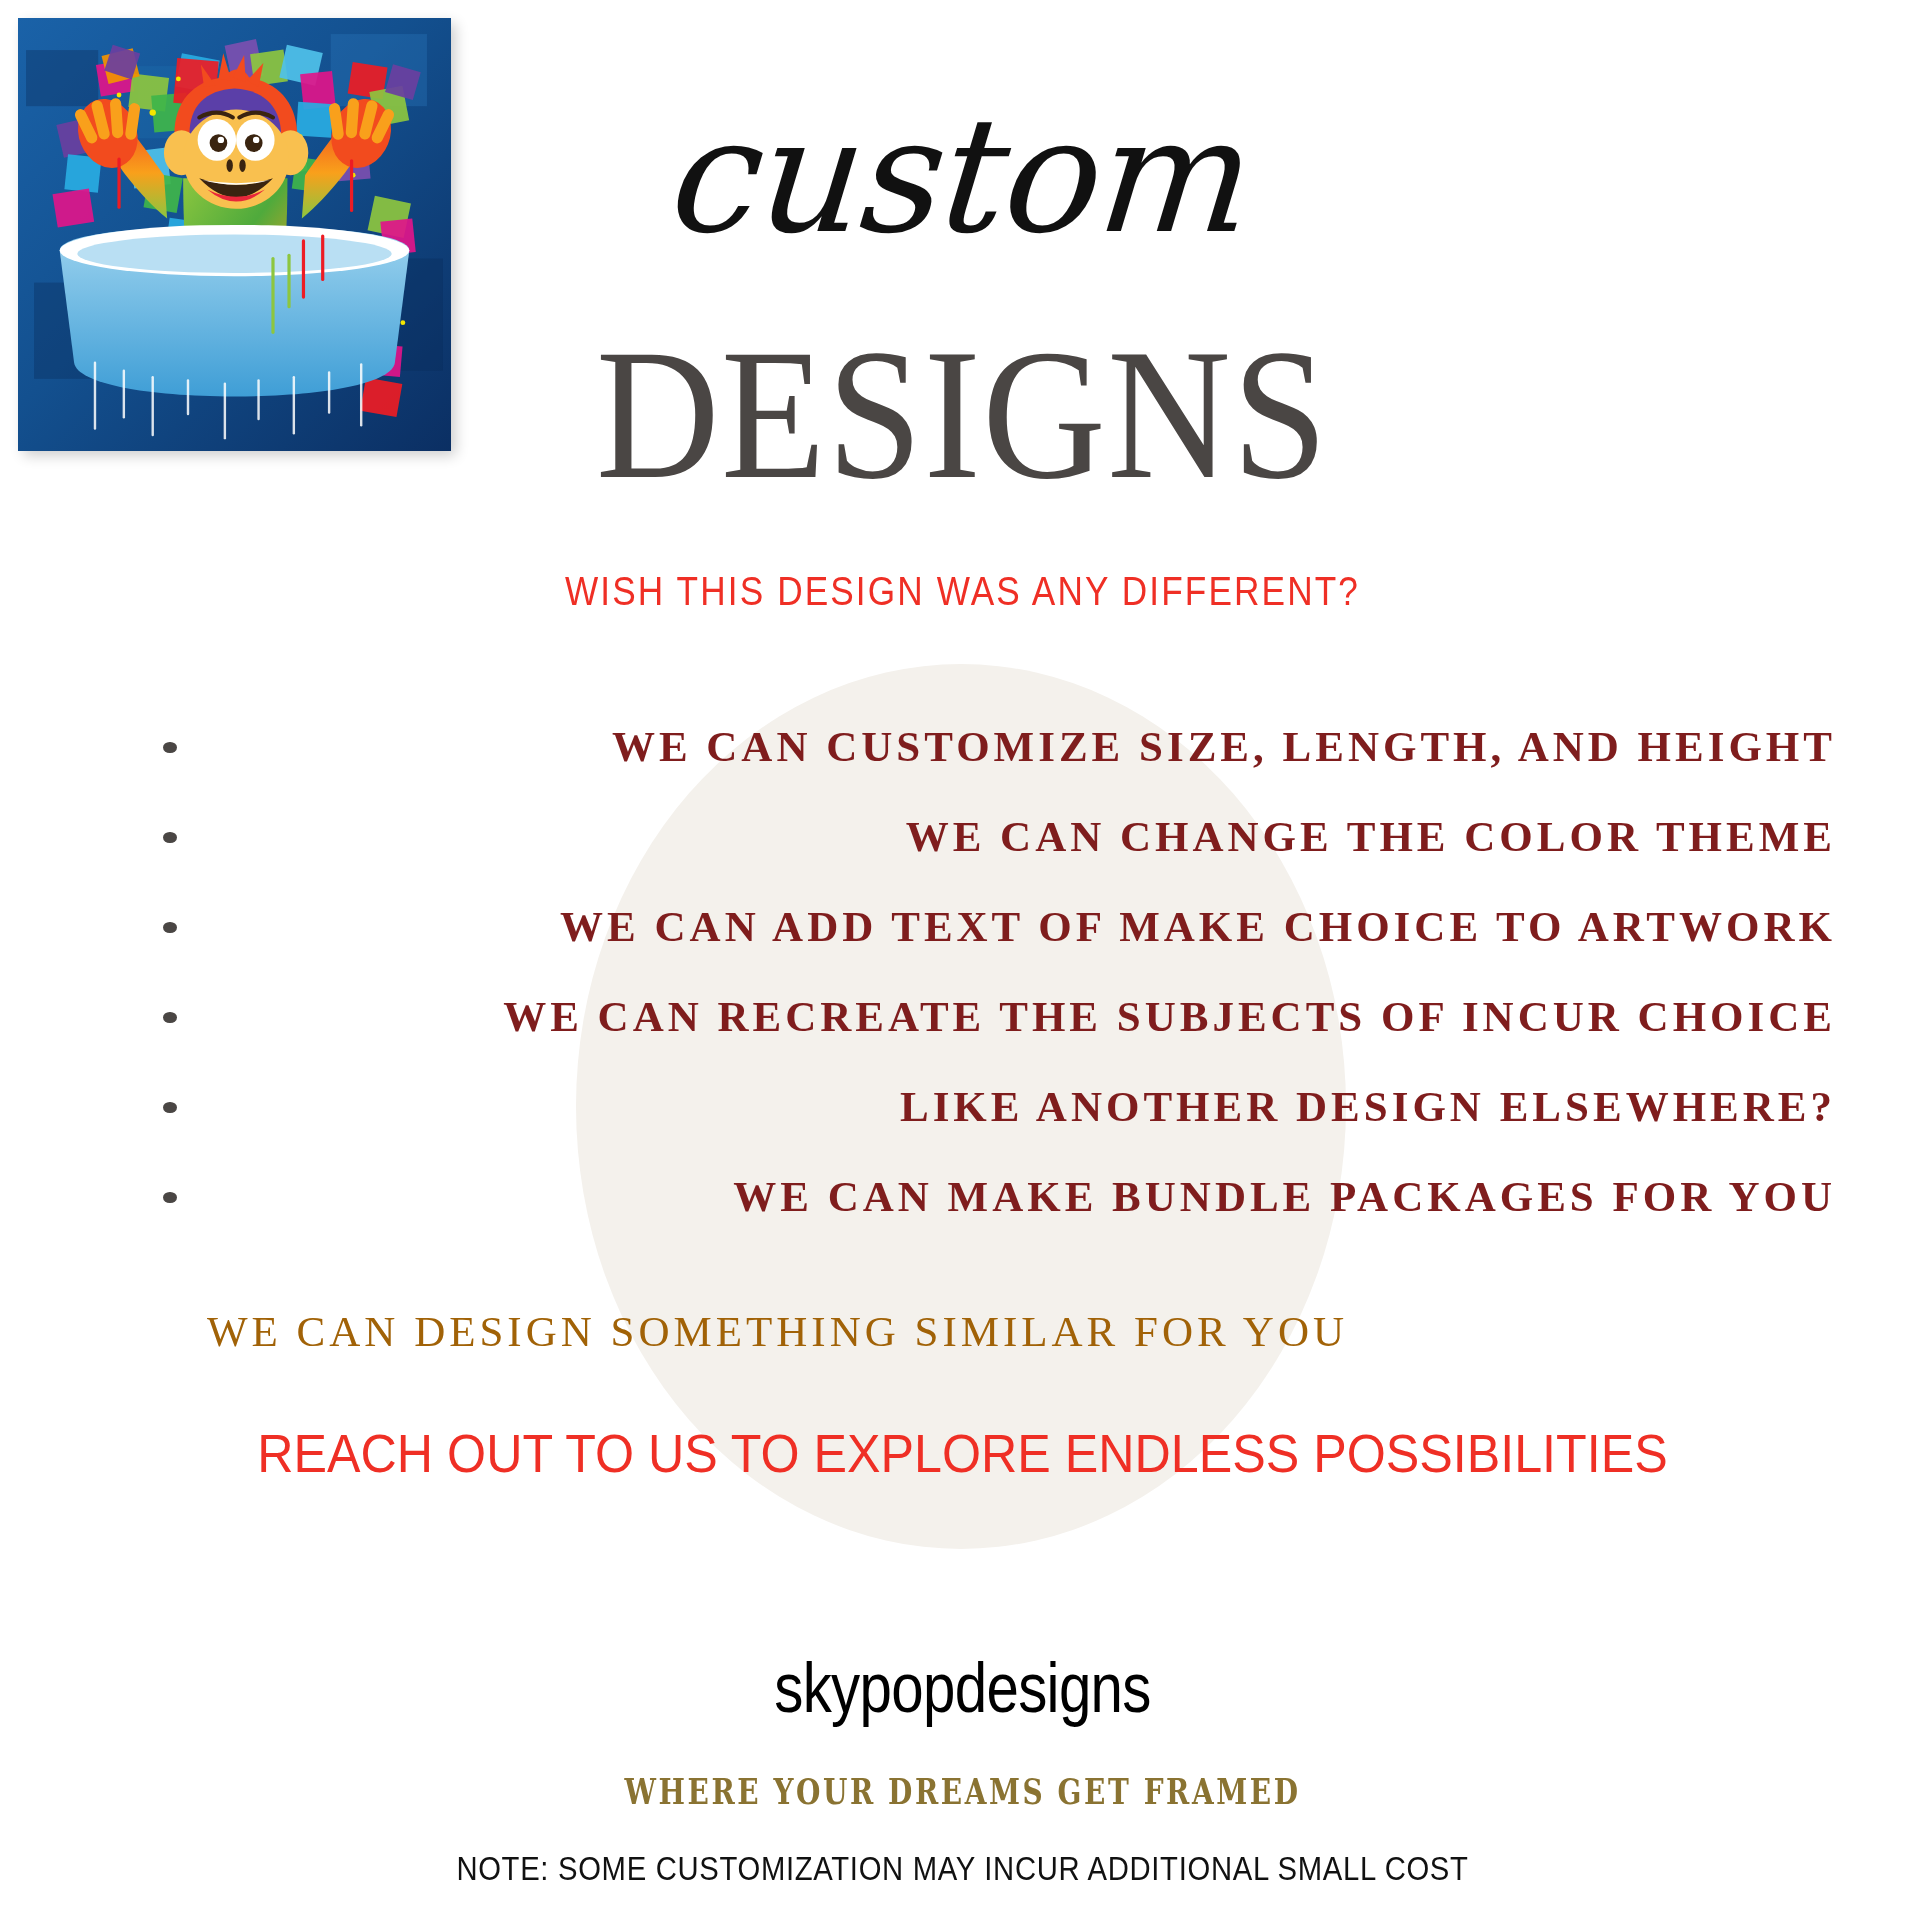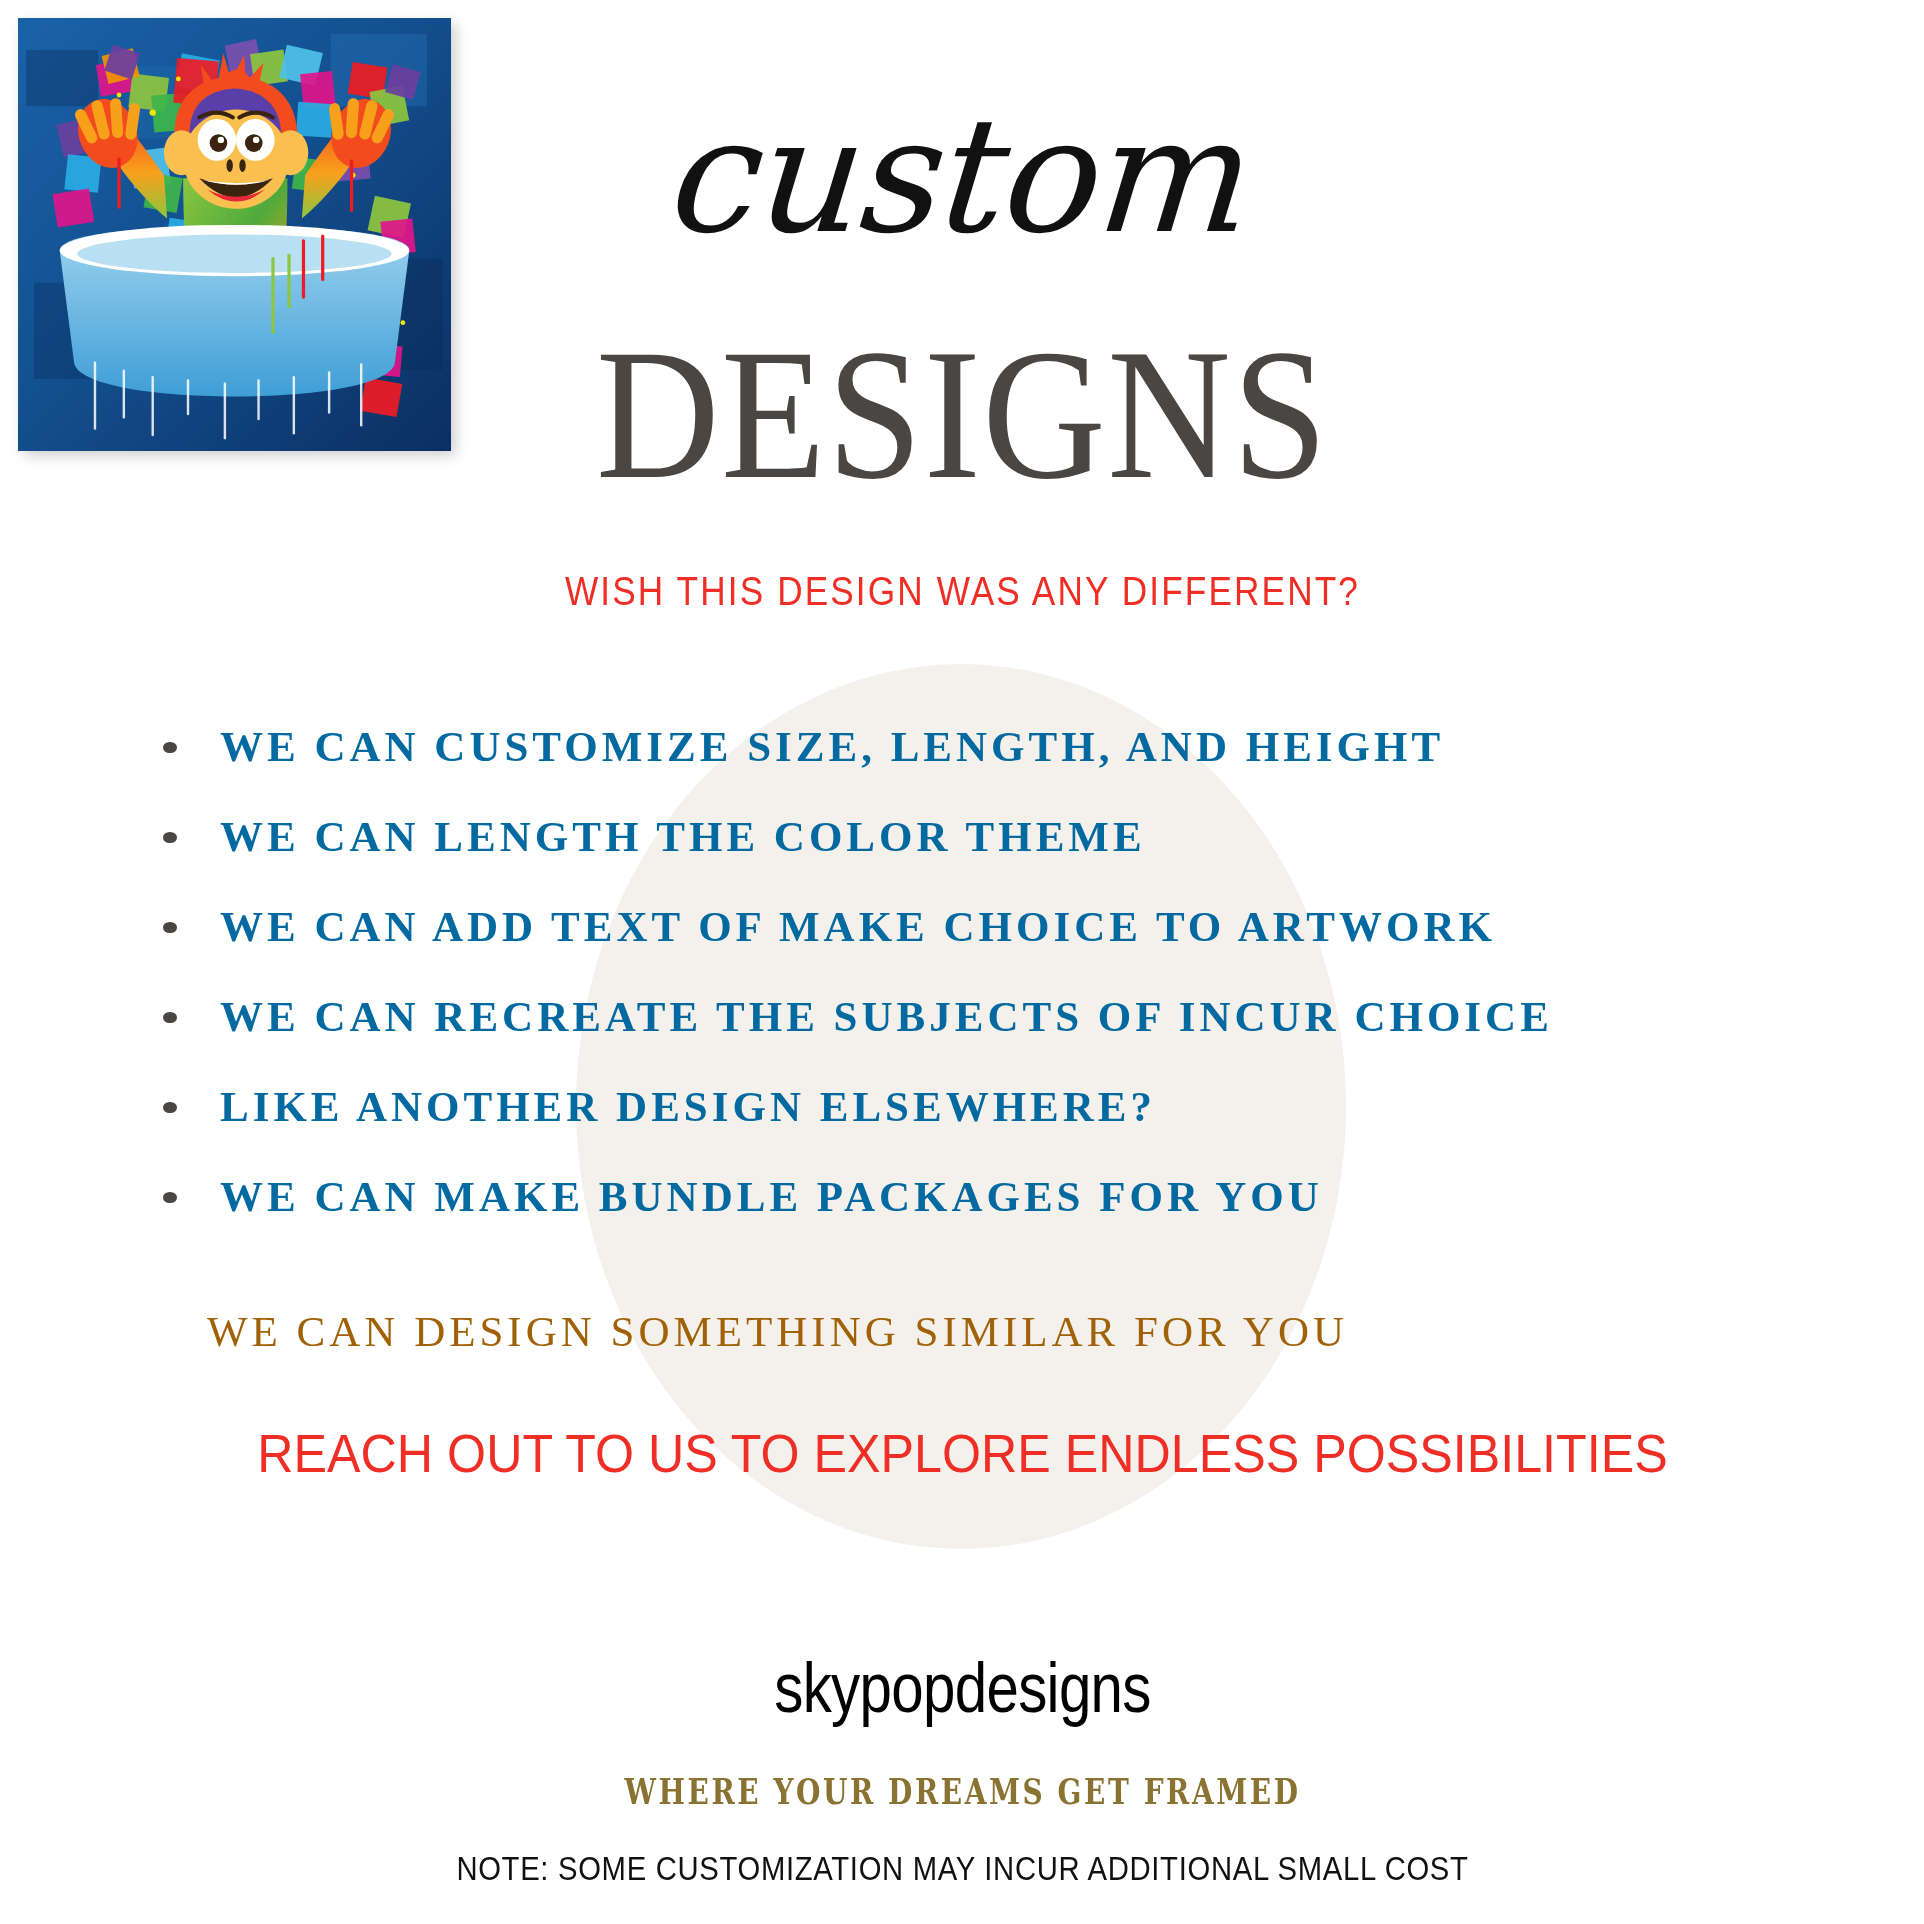--- a/index.html
+++ b/index.html
@@ -111,23 +111,24 @@
     padding: 0;
   }
   #bullets li {
     position: relative;
     height: 90px;
     line-height: 90px;
     padding-left: 68px;
     font-family: "Liberation Serif", serif;
     font-weight: 700;
     font-size: 43px;
-    color: #0369a1;
+    color: #7f1d1d;
     letter-spacing: 4px;
     white-space: nowrap;
+    text-align: right;
   }
   #bullets li .dot {
     position: absolute;
     left: 11.2px;
     top: 40px;
     width: 13.6px;
     height: 11.2px;
     border-radius: 50%;
     background: #4a4644;
   }
@@ -379,21 +380,21 @@
 <div id="designs-heading">DESIGNS</div>
 <div id="wish-line">WISH  THIS  DESIGN  WAS ANY DIFFERENT?</div>
 
 <ul id="bullets">
   <li>
     <span class="dot"></span>
     <span>WE CAN CUSTOMIZE SIZE, LENGTH, AND HEIGHT</span>
   </li>
   <li>
     <span class="dot"></span>
-    <span>WE CAN LENGTH THE COLOR THEME</span>
+    <span>WE CAN CHANGE THE COLOR THEME</span>
   </li>
   <li>
     <span class="dot"></span>
     <span>WE CAN ADD TEXT OF MAKE CHOICE TO ARTWORK</span>
   </li>
   <li>
     <span class="dot"></span>
     <span>WE CAN RECREATE THE SUBJECTS OF INCUR CHOICE</span>
   </li>
   <li>

